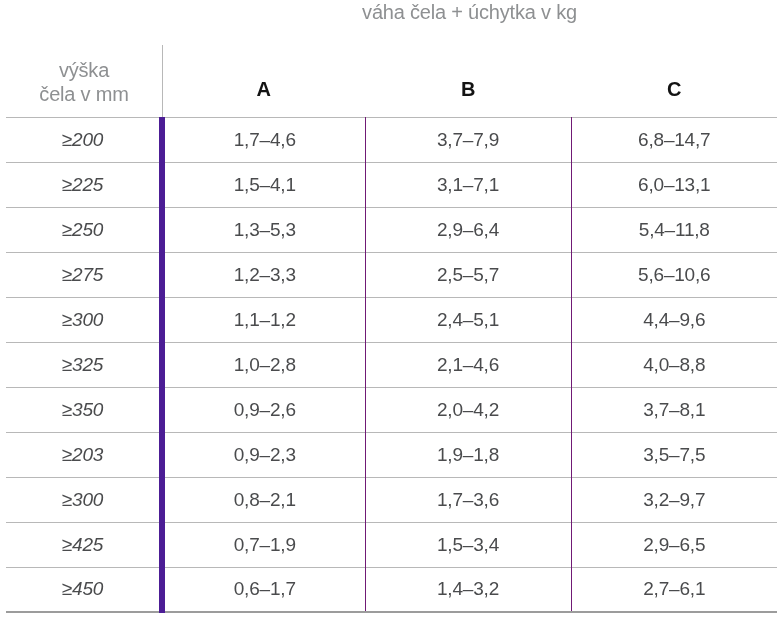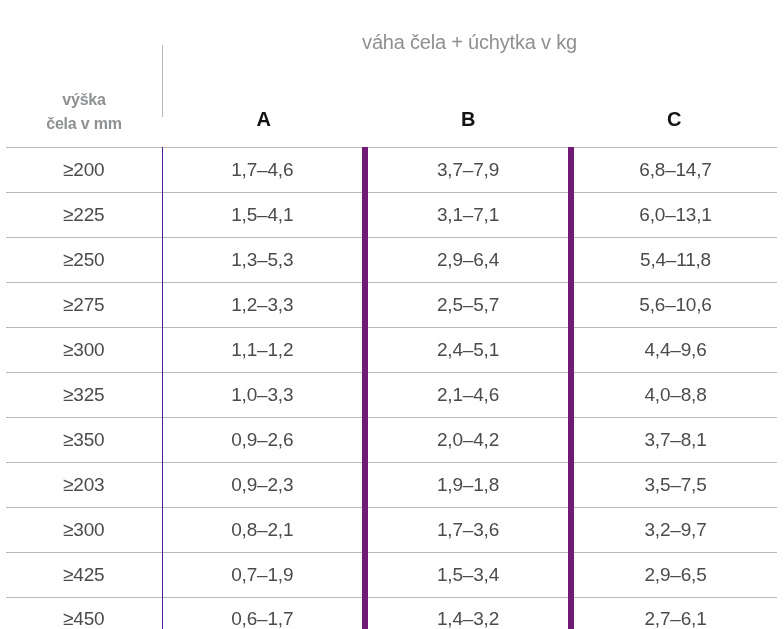--- a/index.html
+++ b/index.html
@@ -35,28 +35,26 @@
     text-align: center;
     padding: 0;
     letter-spacing: -0.2px;
   }
 
   
   td.rowhead {
     vertical-align: bottom;
     padding-bottom: 11px;
     color: #8e9092;
-    font-size: 16px;
+    font-size: 20px;
     line-height: 24px;
-    font-weight: bold;
   }
   td.grouphead {
     height: 62px;
     vertical-align: top;
-    padding-top: 30px;
     color: #8e9092;
     font-size: 20px;
     line-height: 24px;
   }
   tr.colhead-row { height: 55px; }
   td.colhead {
     color: #131313;
     font-weight: bold;
     font-size: 20px;
     vertical-align: middle;
@@ -65,22 +63,22 @@
   
   tbody tr {
     height: 45px;
     border-top: 1px solid #b8b8b8;
   }
   tbody td {
     color: #4a4b4d;
     font-size: 19px;
     vertical-align: middle;
   }
-  tbody td.rowlabel { border-right: 1px solid #4c1d95; }
-  tbody td.vborder  { border-left: 6px solid #701a75; }
+  tbody td.rowlabel { border-right: 6px solid #4c1d95; font-style: italic; }
+  tbody td.vborder  { border-left: 1px solid #701a75; }
 
   
   .header-vline {
     position: absolute;
     left: 156px;
     top: 45px;
     width: 1px;
     height: 72px;
     background: #b8b8b8;
   }
@@ -137,21 +135,21 @@
         <td class="vborder">5,6–10,6</td>
       </tr>
       <tr>
         <td class="rowlabel">≥300</td>
         <td>1,1–1,2</td>
         <td class="vborder">2,4–5,1</td>
         <td class="vborder">4,4–9,6</td>
       </tr>
       <tr>
         <td class="rowlabel">≥325</td>
-        <td>1,0–3,3</td>
+        <td>1,0–2,8</td>
         <td class="vborder">2,1–4,6</td>
         <td class="vborder">4,0–8,8</td>
       </tr>
       <tr>
         <td class="rowlabel">≥350</td>
         <td>0,9–2,6</td>
         <td class="vborder">2,0–4,2</td>
         <td class="vborder">3,7–8,1</td>
       </tr>
       <tr>

